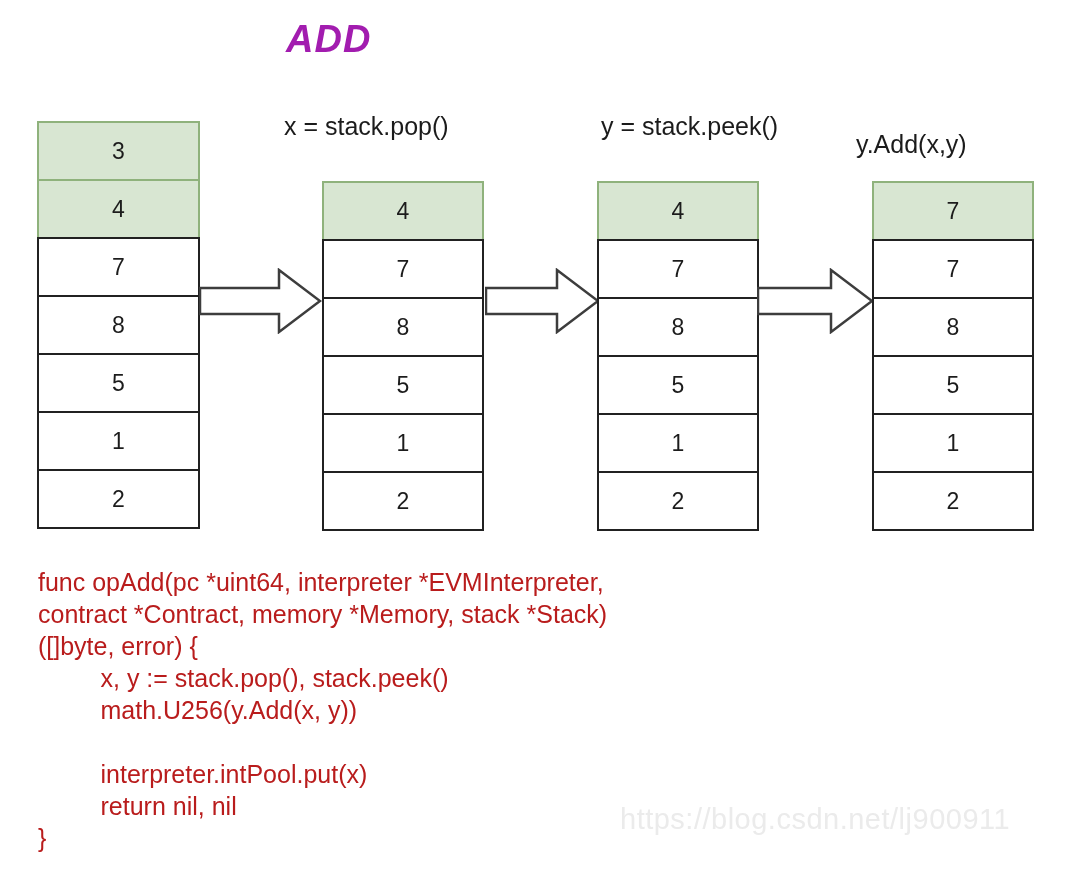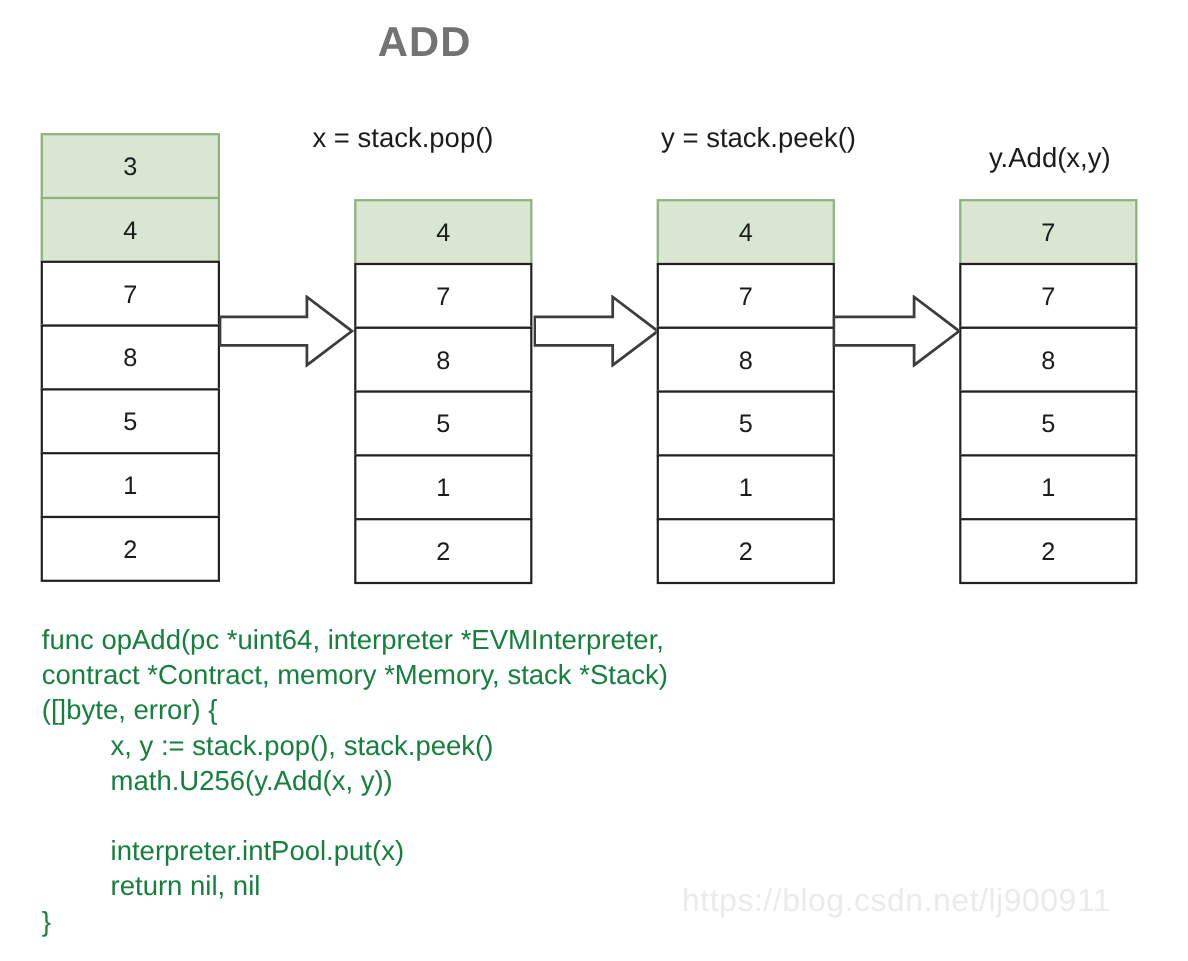--- a/index.html
+++ b/index.html
@@ -1,28 +1,28 @@
 <!DOCTYPE html>
 <html><head>
 <meta charset="utf-8">
 <style>
   html,body { margin:0; padding:0; background:#ffffff; }
   .canvas {
     position:relative; width:1080px; height:874px; overflow:hidden;
     background:#ffffff; font-family:"Liberation Sans", sans-serif;
   }
   .title {
-    position:absolute; left:286px; top:18px; width:200px; text-align:center;
-    font-size:38px; font-weight:bold; letter-spacing:1px;
-    color:#737373;
+    position:absolute; left:286px; top:18px; width:200px; 
+    font-size:38px; font-weight:bold; font-style:italic; letter-spacing:1px;
+    color:#a21caf;
   }
   .step-label { position:absolute; font-size:25px; color:#1b1b1b; white-space:nowrap; }
   #label-pop  { left:284px; top:112px; }
   #label-peek { left:601px; top:112px; }
-  #label-add  { left:899px; top:130px; }
+  #label-add  { left:856px; top:130px; }
 
   .stack { position:absolute; }
   #stack-initial { left:37px;  top:121px; width:163px; }
   #stack-pop     { left:322px; top:181px; width:162px; }
   #stack-peek    { left:597px; top:181px; width:162px; }
   #stack-result  { left:872px; top:181px; width:162px; }
 
   .cell {
     box-sizing:border-box; height:60px; margin-top:-2px;
     border:2px solid #212121; background:#ffffff;
@@ -33,21 +33,21 @@
   .cell.hl { background:#d8e6d2; border-color:#8fb27c; }
 
   .arrow { position:absolute; }
   #arrow-1 { left:199px; top:268px; }
   #arrow-2 { left:485px; top:268px; }
   #arrow-3 { left:757px; top:268px; }
   .arrow polygon { fill:#ffffff; stroke:#3d3d3d; stroke-width:2.5; stroke-linejoin:miter; }
 
   .code {
     position:absolute; left:38px; top:566px;
-    font-size:25px; line-height:32px; white-space:pre; color:#15803d;
+    font-size:25px; line-height:32px; white-space:pre; color:#b91c1c;
   }
   .watermark {
     position:absolute; left:620px; top:803px;
     font-size:29px; letter-spacing:0.5px; color:#ebebeb; white-space:nowrap;
   }
 </style>
 </head>
 <body>
 
 <div class="canvas">

